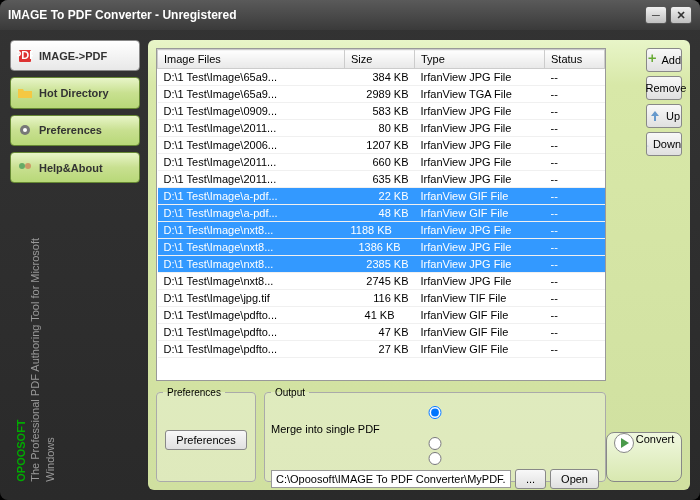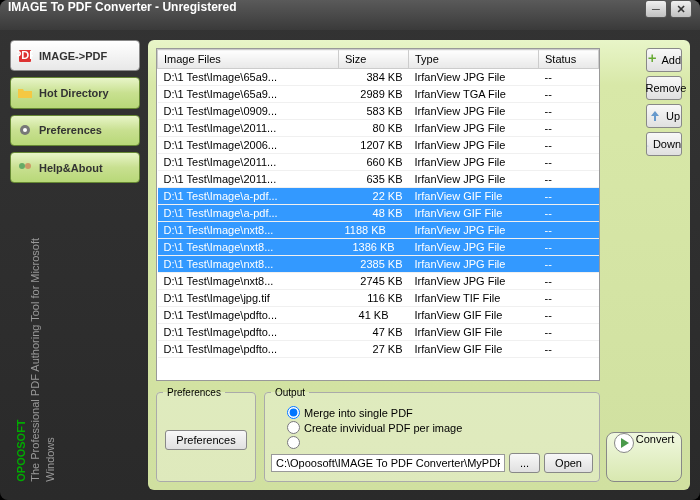--- a/index.html
+++ b/index.html
@@ -1,40 +1,40 @@
 <!DOCTYPE html>
 <html><head>
 <meta charset="utf-8">
 <style>
 * { margin: 0; padding: 0; box-sizing: border-box; font-family: Tahoma, Arial, sans-serif; font-size: 11px; }
 body { background: #000; width: 700px; height: 500px; overflow: hidden; }
 .window { width: 700px; height: 500px; background: linear-gradient(to bottom, #333 0%, #2a2a2a 100%); border-radius: 8px; position: relative; }
-.titlebar { height: 30px; background: linear-gradient(to bottom, #5a5a5a 0%, #3a3a3a 100%); border-radius: 8px 8px 0 0; display: flex; padding: 0 8px; }
+.titlebar { height: 30px; background: linear-gradient(to bottom, #5a5a5a 0%, #3a3a3a 100%); border-radius: 8px 8px 0 0; display: flex; align-items: center; padding: 0 8px; }
 .title { color: #fff; font-size: 12px; font-weight: bold; flex: 1; }
 .winbtn { width: 22px; height: 18px; background: linear-gradient(to bottom, #f0f0f0, #c0c0c0); border: 1px solid #555; border-radius: 3px; margin-left: 3px; display: flex; align-items: center; justify-content: center; cursor: pointer; color: #333; font-weight: bold; }
 .body { display: flex; height: 470px; padding: 10px; gap: 8px; }
 .sidebar { width: 130px; display: flex; flex-direction: column; gap: 6px; }
 .navbtn { height: 32px; background: linear-gradient(to bottom, #e8f5c8 0%, #c8e090 50%, #b8d878 100%); border: 1px solid #668833; border-radius: 4px; display: flex; align-items: center; padding: 0 6px; cursor: pointer; gap: 6px; font-weight: bold; color: #333; }
 .navbtn.selected { background: linear-gradient(to bottom, #fff 0%, #e8e8e8 100%); border-color: #888; }
 .navbtn .icon { width: 16px; height: 16px; }
 .sidefoot { margin-top: auto; color: #999; font-size: 9px; writing-mode: vertical-rl; text-orientation: mixed; transform: rotate(180deg); padding: 8px 4px; line-height: 1.3; }
-.main { flex: 1; background: linear-gradient(to bottom, #e8f5c8 0%, #d8e8a8 10%, #d0e0a0 100%); border-radius: 6px; padding: 8px; display: flex; gap: 6px; }
+.main { flex: 1; background: linear-gradient(to bottom, #e8f5c8 0%, #d8e8a8 10%, #d0e0a0 100%); border-radius: 6px; padding: 8px; display: flex; }
 .content { flex: 1; display: flex; flex-direction: column; gap: 6px; }
 .table { background: #fff; border: 1px solid #999; flex: 1; overflow: auto; }
 .table table { width: 100%; border-collapse: collapse; }
 .table th { background: linear-gradient(to bottom, #fefefe, #e8e8e8); border: 1px solid #ccc; padding: 3px 6px; text-align: left; font-weight: normal; }
 .table td { padding: 2px 6px; border-bottom: 1px solid #f0f0f0; white-space: nowrap; }
 .table tr.sel td { background: #3399ff; color: #fff; }
 .bottom { display: flex; gap: 8px; height: 95px; }
 .panel { background: rgba(255,255,255,0.3); border: 1px solid #aaa; border-radius: 4px; padding: 6px; }
 .panel legend { font-size: 10px; padding: 0 4px; }
 .prefpanel { width: 100px; display: flex; flex-direction: column; align-items: center; justify-content: center; }
 .outpanel { flex: 1; }
 .btn { background: linear-gradient(to bottom, #f8f8f8, #e0e0e0); border: 1px solid #888; border-radius: 3px; padding: 3px 10px; cursor: pointer; }
-.radio-row { display: flex; align-items: center; gap: 4px; margin: 2px 16px; }
+.radio-row { display: flex; gap: 4px; margin: 2px 0; flex-direction: column; }
 .outpath-row { display: flex; gap: 4px; margin-top: 4px; align-items: center; }
 .outpath-row input { flex: 1; padding: 2px 4px; border: 1px solid #999; background: #fff; }
 .rightcol { width: 76px; display: flex; flex-direction: column; gap: 4px; }
 .actbtn { height: 24px; background: linear-gradient(to bottom, #f8f8f8, #e0e0e0); border: 1px solid #888; border-radius: 3px; display: flex; align-items: center; justify-content: center; gap: 4px; cursor: pointer; margin-left: 40px; }
 .actbtn .icon { width: 14px; height: 14px; }
 .convertbtn { margin-top: auto; height: 50px; background: linear-gradient(to bottom, #f0f8e0, #d8e8b0); border: 1px solid #888; border-radius: 8px; display: flex; flex-direction: row; align-items: flex-start; justify-content: center; cursor: pointer; gap: 2px; }
 .convertbtn .playicon { width: 20px; height: 20px; border-radius: 50%; background: #fff; border: 1px solid #888; display: flex; align-items: center; justify-content: center; }
 .convertbtn .playicon::after { content: ''; border-left: 8px solid #4a9a4a; border-top: 5px solid transparent; border-bottom: 5px solid transparent; margin-left: 2px; }
 .gbold { color: #0a0; font-weight: bold; }
 fieldset { border: 1px solid #aaa; border-radius: 3px; padding: 6px; height: 100%; }
@@ -215,21 +215,20 @@
             <button class="btn">Preferences</button>
           </fieldset>
           <fieldset class="panel outpanel">
             <legend>Output</legend>
             <div class="radio-row">
                 <input type="radio" name="out" checked="" style="">
                 <span>Merge into single PDF</span>
               </div>
             <div class="radio-row">
                 <input type="radio" name="out" style="">
-                <span>Create invividual PDF per image</span>
               </div>
             <div class="radio-row">
                 <input type="radio" name="out" style="">
               </div>
             <div class="outpath-row">
               <input type="text" value="C:\Opoosoft\IMAGE To PDF Converter\MyPDF.pdf" style="">
               <button class="btn">...</button>
               <button class="btn">Open</button>
             </div>
           </fieldset>

